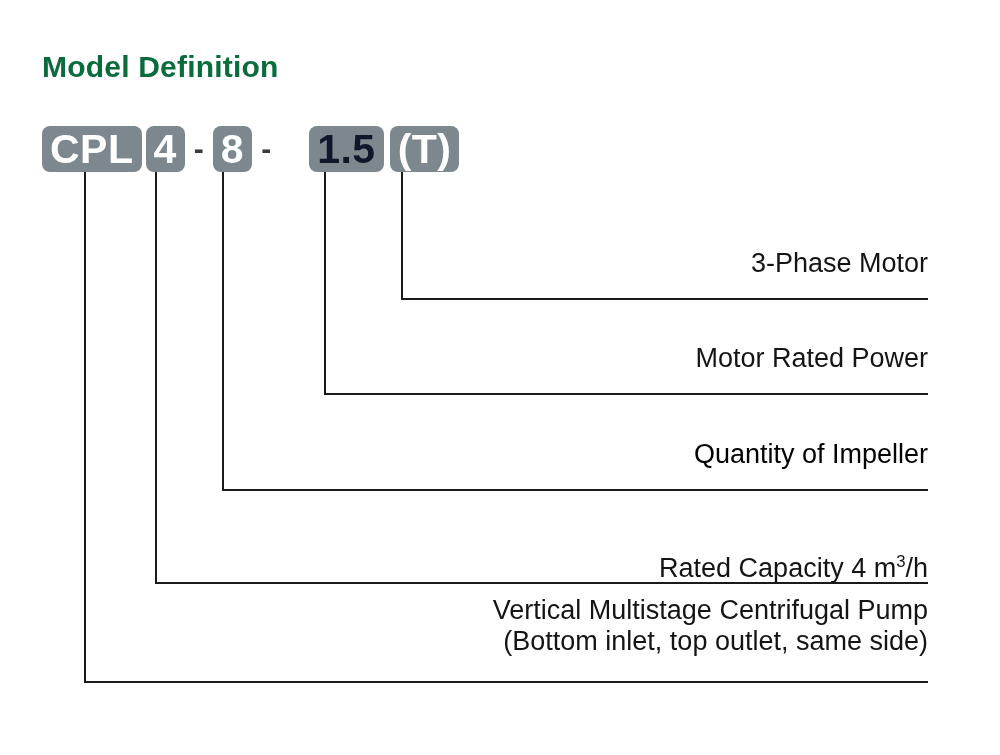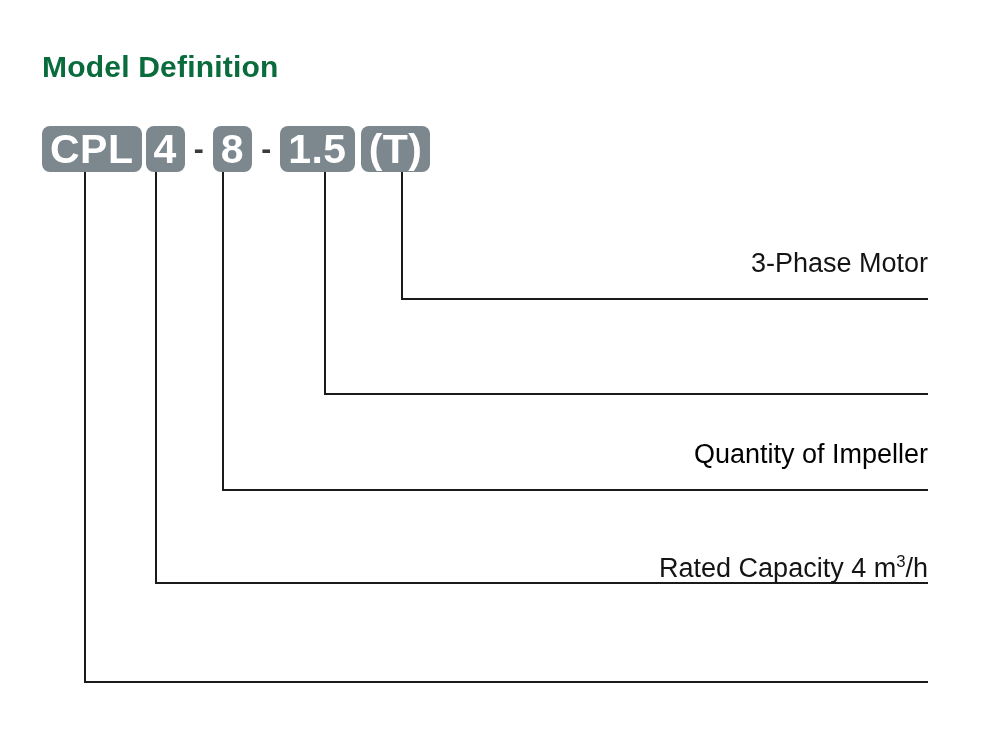--- a/index.html
+++ b/index.html
@@ -107,21 +107,21 @@
 
   <div id="title" style="color: rgb(10, 107, 61);">Model Definition</div>
 
   <div id="code-row">
     <div class="badge b-cpl" style="background: rgb(125, 135, 142); color: rgb(255, 255, 255);">CPL</div>
     <div class="gap-sm"></div>
     <div class="badge b-num" style="background: rgb(125, 135, 142); color: rgb(255, 255, 255);">4</div>
     <div class="dash">-</div>
     <div class="badge b-num" style="background: rgb(125, 135, 142); color: rgb(255, 255, 255);">8</div>
     <div class="dash">-</div>
-    <div class="badge b-pow" style="background: rgb(125, 135, 142); color: #ffffff;">1.5</div>
+    <div class="badge b-pow" style="background: rgb(125, 135, 142); color: #0f172a; margin-left: 29px;">1.5</div>
     <div class="gap-md"></div>
     <div class="badge b-ph" style="background: rgb(125, 135, 142); color: rgb(255, 255, 255);">(T)</div>
   </div>
 
   <div class="vline" style="left: 401px; top: 172px; height: 128px; background: rgb(26, 26, 26);"></div>
   <div class="hline" style="left: 401px; top: 298px; width: 527px; background: rgb(26, 26, 26);"></div>
 
   <div class="vline" style="left: 324px; top: 172px; height: 223px; background: rgb(26, 26, 26);"></div>
   <div class="hline" style="left: 324px; top: 393px; width: 604px; background: rgb(26, 26, 26);"></div>
 
@@ -131,25 +131,30 @@
   <div class="vline" style="left: 155px; top: 172px; height: 412px; background: rgb(26, 26, 26);"></div>
   <div class="hline" style="left: 155px; top: 582px; width: 773px; background: rgb(26, 26, 26);"></div>
 
   <div class="vline" style="left: 84px; top: 172px; height: 511px; background: rgb(26, 26, 26);"></div>
   <div class="hline" style="left: 84px; top: 681px; width: 844px; background: rgb(26, 26, 26);"></div>
 
   <div class="callout" style="top: 248px; color: rgb(20, 20, 20); margin-left: 21px;">
     <div>3-Phase Motor</div>
   </div>
 
+  <div class="callout" style="top: 343px; color: rgb(20, 20, 20);">
+    <div>Motor Rated Power</div>
+  </div>
 
   <div class="callout" style="top: 439px; color: #000000;">
     <div>Quantity of Impeller</div>
   </div>
 
   <div class="callout" style="top: 553px; color: rgb(20, 20, 20);">
     <div><span>Rated Capacity  4 m</span><sup>3</sup><span>/h</span></div>
   </div>
 
   <div class="callout" style="top: 595px; color: rgb(20, 20, 20);">
+    <div>Vertical Multistage Centrifugal Pump</div>
+    <div>(Bottom inlet, top outlet, same side)</div>
   </div>
 
 </div>
 
 </body></html>

